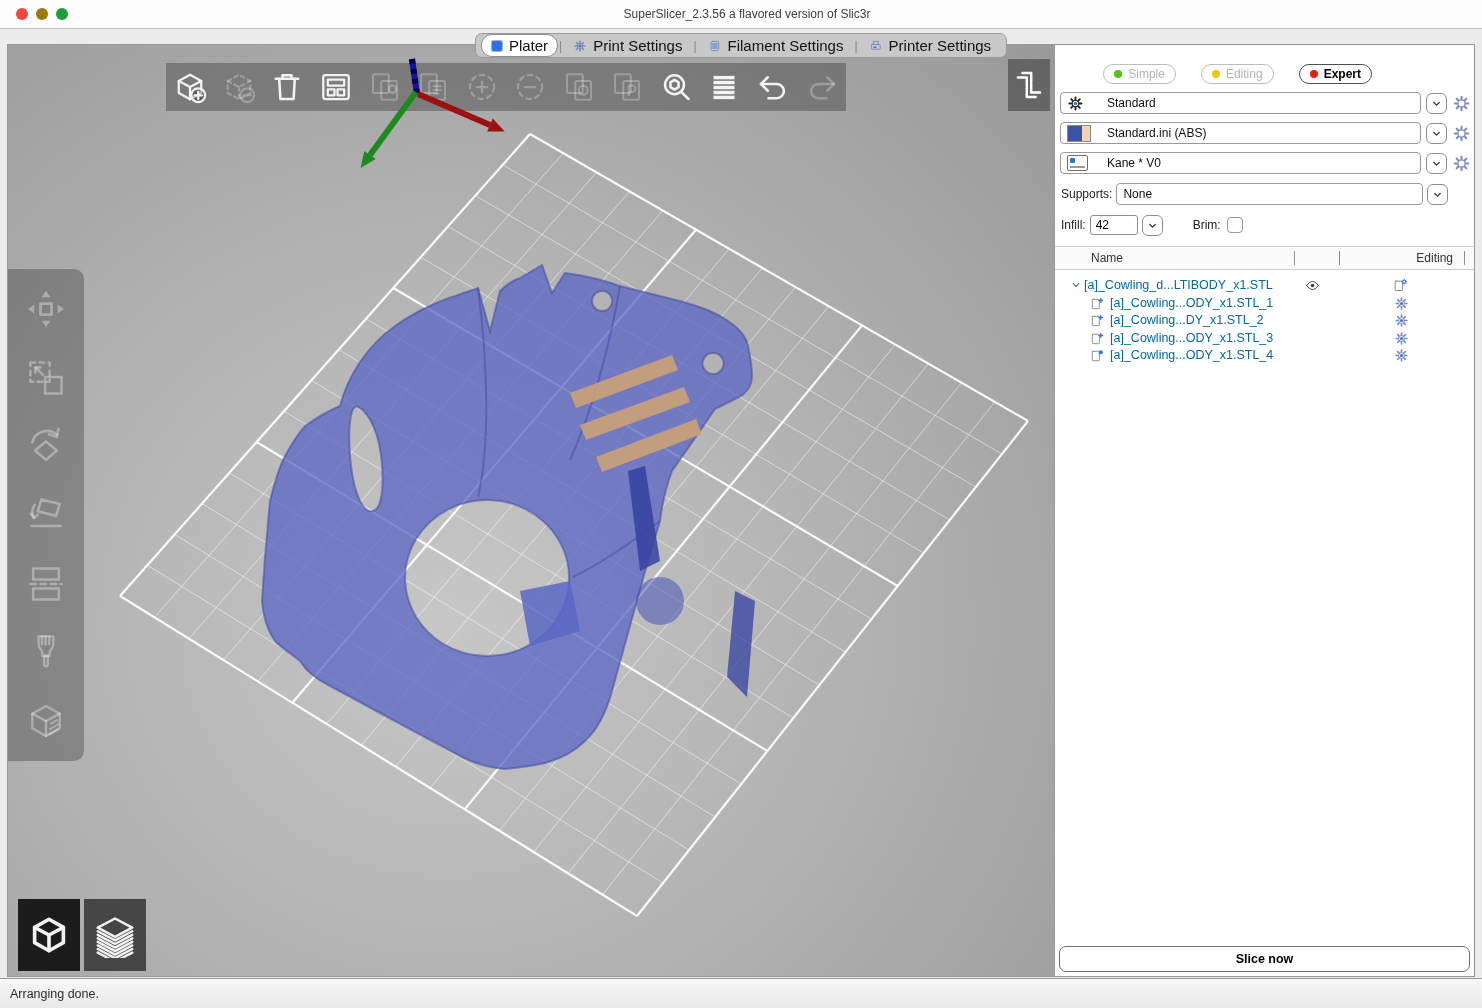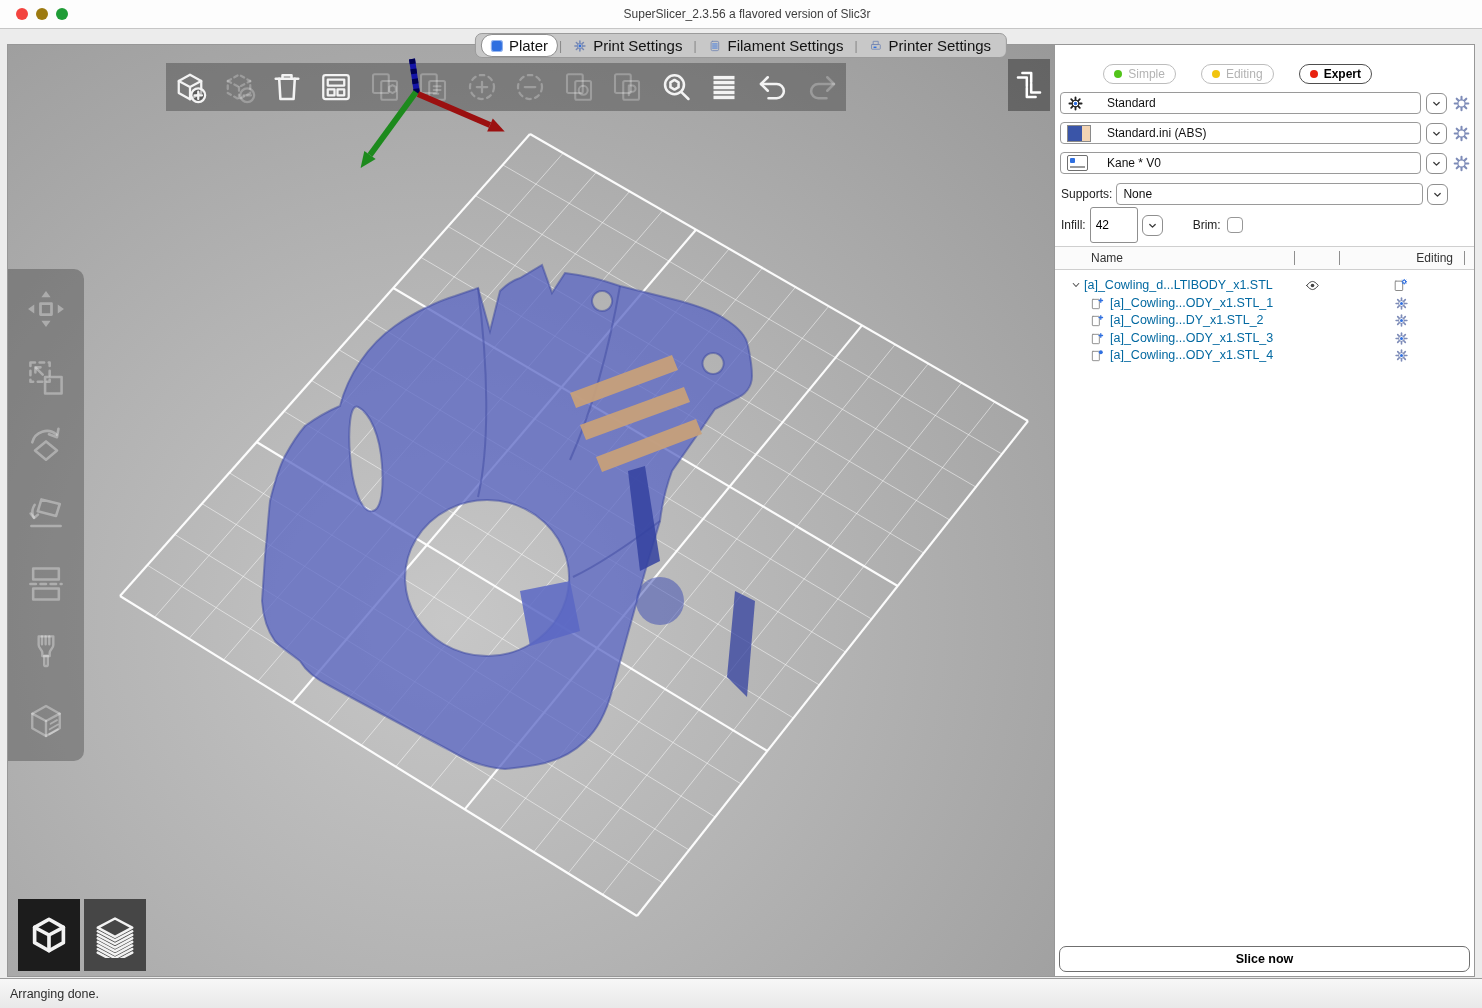--- a/index.html
+++ b/index.html
@@ -61,21 +61,21 @@
     align-items:center;justify-content:center;color:#3a3a3a;flex:none;box-sizing:border-box;}
   .gear-btn{width:19px;height:19px;color:#7e8cb8;display:flex;align-items:center;justify-content:center;flex:none;}
   .swatches{display:flex;border:1px solid #8a8a8a;height:17px;box-sizing:border-box;}
   .sw{height:100%;}
   .mini-printer{position:relative;width:19px;height:14px;border:1px solid #6f6f6f;border-radius:2px;background:#fff;}
   .mini-printer .blue{position:absolute;left:2px;top:2px;width:5px;height:5px;background:var(--accent);border-radius:1px;}
   .mini-printer .bar{position:absolute;left:2px;bottom:2px;right:2px;height:2px;background:#9a9a9a;}
   .supports-row{display:flex;align-items:center;margin:9px 26px 0 6px;gap:4px;height:22px;}
   .infill-row{display:flex;align-items:center;margin:9px 3px 0 6px;gap:4px;height:22px;}
   .flabel{font-size:12px;color:#222;white-space:nowrap;}
-  .infill-input{width:48px;height:36px;border:1px solid #8f8f8f;border-radius:3px;font-size:12px;padding:0 0 0 5px;
+  .infill-input{width:48px;height:20px;border:1px solid #8f8f8f;border-radius:3px;font-size:12px;padding:0 0 0 5px;
     font-family:inherit;color:#000;box-sizing:border-box;}
   .brim-gap{width:22px;}
   .checkbox{width:14px;height:14px;border:1px solid #979797;border-radius:4px;background:#fff;margin-left:2px;}
   .list-header{margin-top:10px;height:22px;border-top:1px solid #cfcfcf;border-bottom:1px solid #cfcfcf;background:#fbfbfb;
     position:relative;font-size:12px;color:#333;flex:none;}
   .list-header .h-name{position:absolute;left:36px;top:4px;}
   .list-header .h-editing{position:absolute;left:308px;top:4px;width:90px;text-align:right;}
   .hsep{position:absolute;top:4px;width:1px;height:14px;background:#8f8f8f;}
   .tree{margin-top:7px;font-size:12.5px;color:#0369a1;}
   .trow{height:17.5px;position:relative;}

